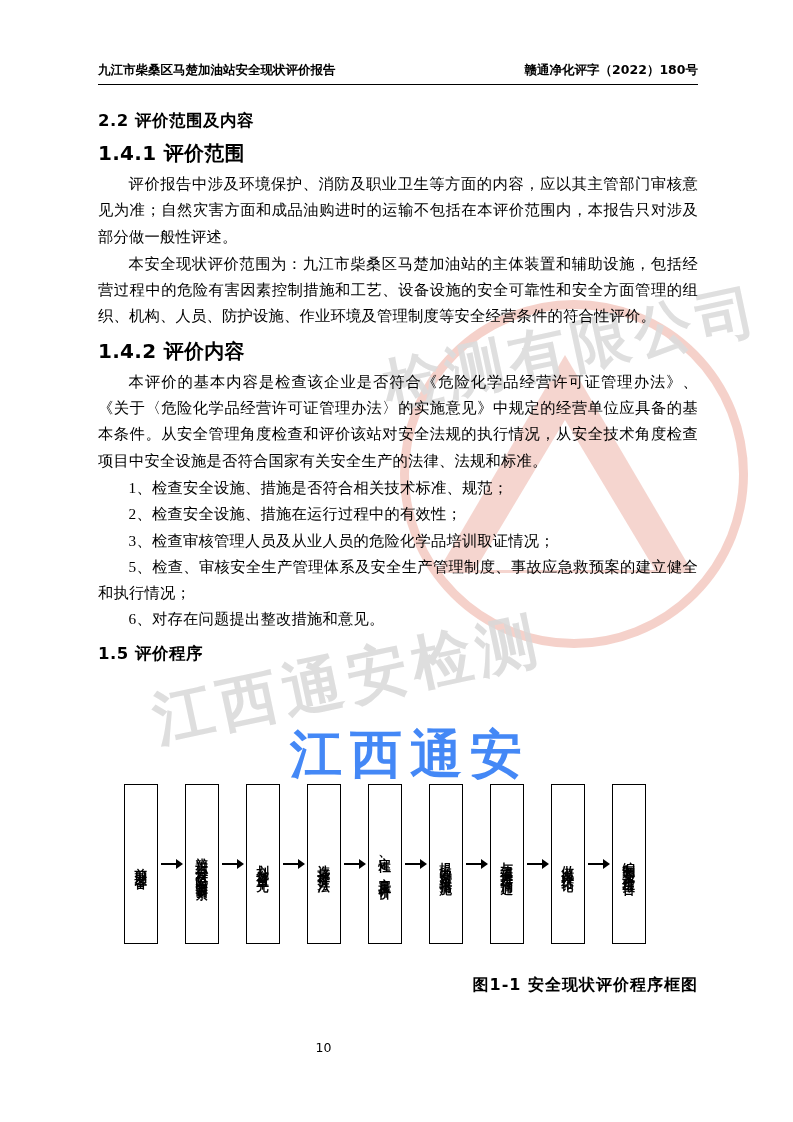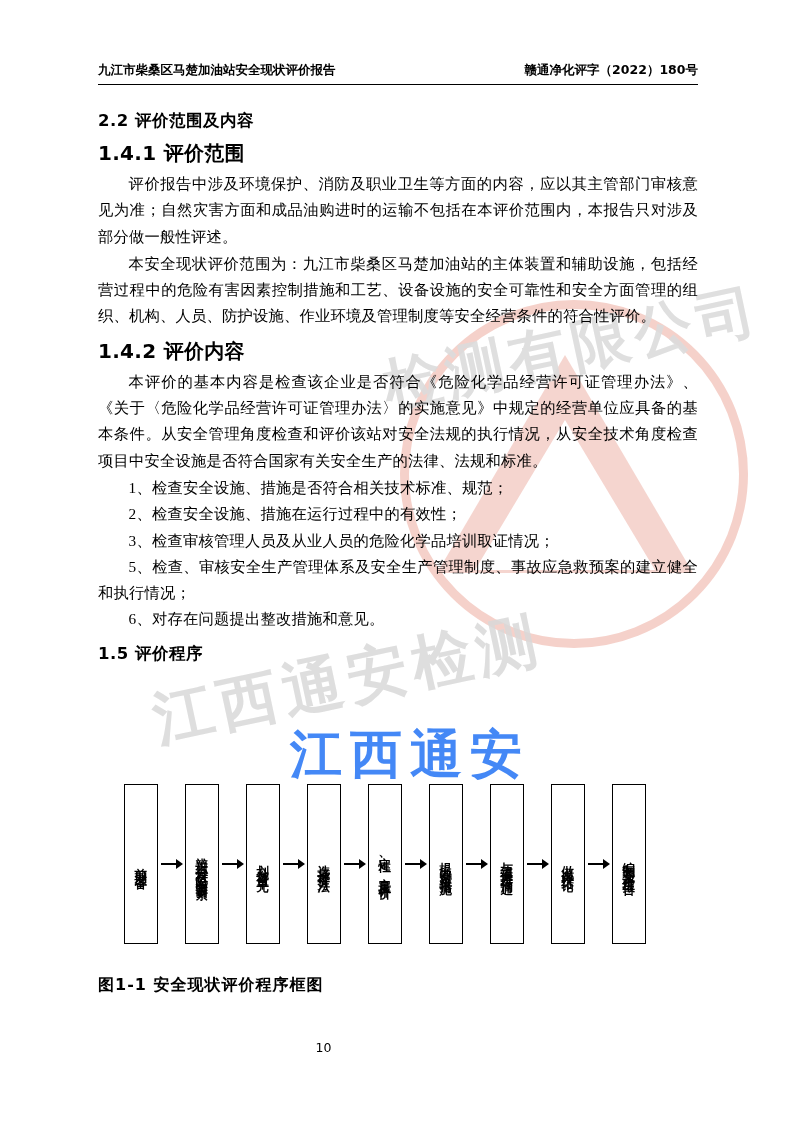--- a/index.html
+++ b/index.html
@@ -206,21 +206,21 @@
     width: 0; height: 0;
     border-left: 7px solid #000;
     border-top: 5px solid transparent;
     border-bottom: 5px solid transparent;
   }
   .figcap {
     position: absolute;
     top: 975px;
     left: 98px;
     width: 600px;
-    text-align: left;
+    text-align: right;
     font-size: 16px;
     font-weight: bold;
     letter-spacing: 1px;
   }
   .pagenum {
     position: absolute;
     top: 1040px;
     left: 0;
     width: 647px;
     text-align: center;

